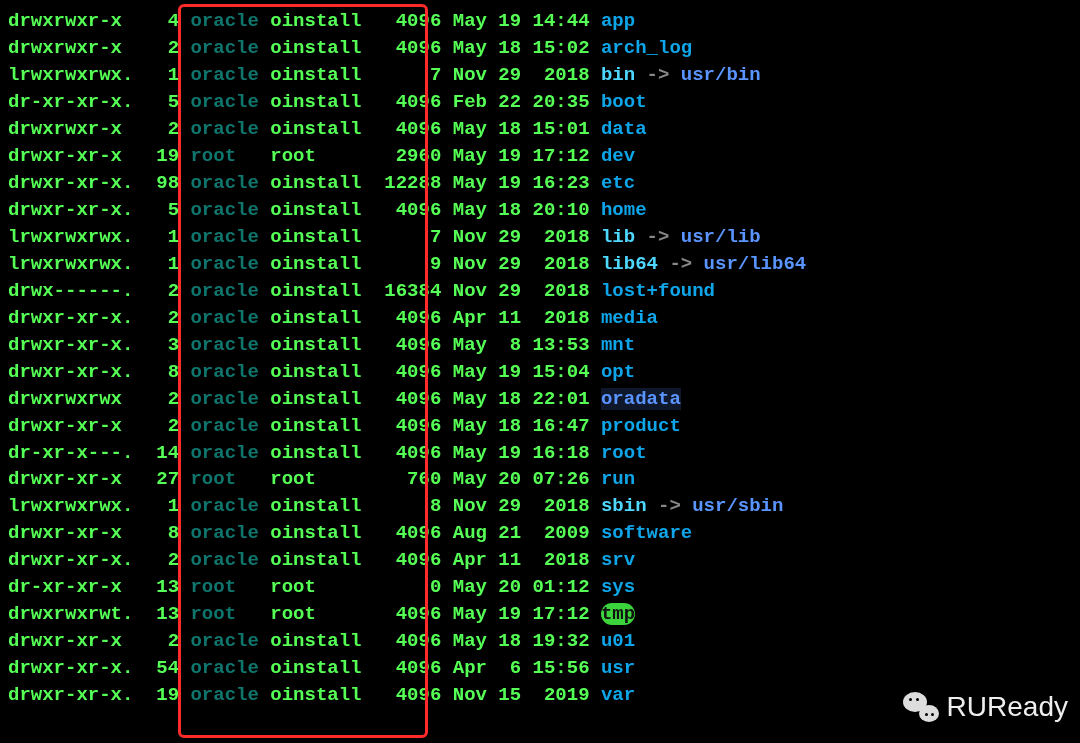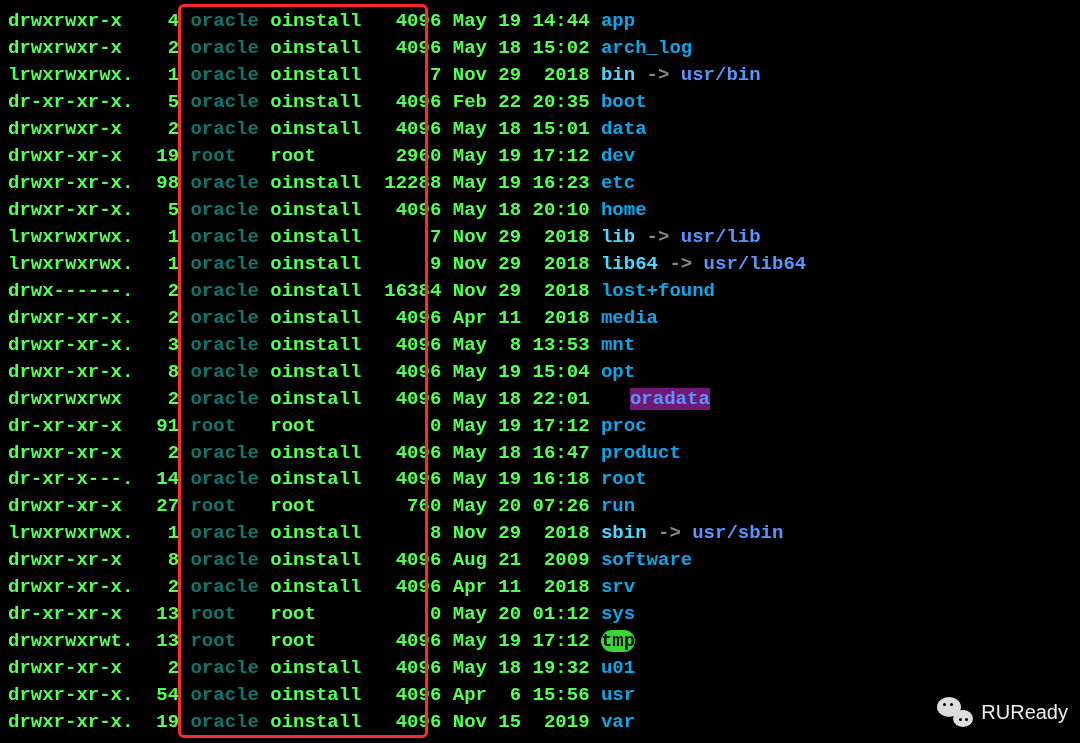--- a/index.html
+++ b/index.html
@@ -27,23 +27,22 @@
     .links { color: #5f5; }
     .owner { color: #0f766e; text-align: right; }
     .group { color: #5f5; }
     .size { color: #5f5; }
     .date { color: #5f5; }
     .name-dir { color: #0ea5e9; }
     .name-link { color: #4fd8ff; font-weight: bold; }
     .arrow { color: #888; }
     .link-target { color: #5a95ff; }
     .highlight-green {
-      background: #701a75;
+      background: #0f172a;
       color: #5a95ff;
-      margin-left: 29px;
     }
     .highlight-green-tmp {
       background: #3cd43c;
       color: #111;
       border-radius: 11px;
     }
     .red-box {
       position: absolute;
       border: 3px solid #ff2a2a;
       border-radius: 6px;
@@ -55,21 +54,21 @@
     }
     .watermark {
       position: absolute;
       right: 12px;
       bottom: 16px;
       display: flex;
       align-items: center;
       gap: 8px;
       color: #eee;
       font-family: Arial, sans-serif;
-      font-size: 20px;
+      font-size: 28px;
       font-weight: normal;
     }
     .wechat-icon {
       width: 36px;
       height: 30px;
       position: relative;
     }
     .wechat-icon .bubble1 {
       position: absolute;
       width: 24px;
@@ -108,21 +107,20 @@
     <div class="row"><span class="perms">drwxr-xr-x </span> <span class="links"> 19</span> <span class="owner">root  </span> <span class="group">root    </span> <span class="size">  2960</span> <span class="date">May 19 17:12</span> <span class="name-dir">dev</span></div>
     <div class="row"><span class="perms">drwxr-xr-x.</span> <span class="links"> 98</span> <span class="owner">oracle</span> <span class="group">oinstall</span> <span class="size"> 12288</span> <span class="date">May 19 16:23</span> <span class="name-dir">etc</span></div>
     <div class="row"><span class="perms">drwxr-xr-x.</span> <span class="links">  5</span> <span class="owner">oracle</span> <span class="group">oinstall</span> <span class="size">  4096</span> <span class="date">May 18 20:10</span> <span class="name-dir">home</span></div>
     <div class="row"><span class="perms">lrwxrwxrwx.</span> <span class="links">  1</span> <span class="owner">oracle</span> <span class="group">oinstall</span> <span class="size">     7</span> <span class="date">Nov 29  2018</span> <span class="name-link">lib</span> <span class="arrow">-&gt;</span> <span class="link-target">usr/lib</span></div>
     <div class="row"><span class="perms">lrwxrwxrwx.</span> <span class="links">  1</span> <span class="owner">oracle</span> <span class="group">oinstall</span> <span class="size">     9</span> <span class="date">Nov 29  2018</span> <span class="name-link">lib64</span> <span class="arrow">-&gt;</span> <span class="link-target">usr/lib64</span></div>
     <div class="row"><span class="perms">drwx------.</span> <span class="links">  2</span> <span class="owner">oracle</span> <span class="group">oinstall</span> <span class="size"> 16384</span> <span class="date">Nov 29  2018</span> <span class="name-dir">lost+found</span></div>
     <div class="row"><span class="perms">drwxr-xr-x.</span> <span class="links">  2</span> <span class="owner">oracle</span> <span class="group">oinstall</span> <span class="size">  4096</span> <span class="date">Apr 11  2018</span> <span class="name-dir">media</span></div>
     <div class="row"><span class="perms">drwxr-xr-x.</span> <span class="links">  3</span> <span class="owner">oracle</span> <span class="group">oinstall</span> <span class="size">  4096</span> <span class="date">May  8 13:53</span> <span class="name-dir">mnt</span></div>
     <div class="row"><span class="perms">drwxr-xr-x.</span> <span class="links">  8</span> <span class="owner">oracle</span> <span class="group">oinstall</span> <span class="size">  4096</span> <span class="date">May 19 15:04</span> <span class="name-dir">opt</span></div>
     <div class="row"><span class="perms">drwxrwxrwx </span> <span class="links">  2</span> <span class="owner">oracle</span> <span class="group">oinstall</span> <span class="size">  4096</span> <span class="date">May 18 22:01</span> <span class="highlight-green">oradata</span></div>
-    <div class="row"><span class="perms">dr-xr-xr-x </span> <span class="links"> 91</span> <span class="owner">root  </span> <span class="group">root    </span> <span class="size">     0</span> <span class="date">May 19 17:12</span> <span class="name-dir">proc</span></div>
     <div class="row"><span class="perms">drwxr-xr-x </span> <span class="links">  2</span> <span class="owner">oracle</span> <span class="group">oinstall</span> <span class="size">  4096</span> <span class="date">May 18 16:47</span> <span class="name-dir">product</span></div>
     <div class="row"><span class="perms">dr-xr-x---.</span> <span class="links"> 14</span> <span class="owner">oracle</span> <span class="group">oinstall</span> <span class="size">  4096</span> <span class="date">May 19 16:18</span> <span class="name-dir">root</span></div>
     <div class="row"><span class="perms">drwxr-xr-x </span> <span class="links"> 27</span> <span class="owner">root  </span> <span class="group">root    </span> <span class="size">   760</span> <span class="date">May 20 07:26</span> <span class="name-dir">run</span></div>
     <div class="row"><span class="perms">lrwxrwxrwx.</span> <span class="links">  1</span> <span class="owner">oracle</span> <span class="group">oinstall</span> <span class="size">     8</span> <span class="date">Nov 29  2018</span> <span class="name-link">sbin</span> <span class="arrow">-&gt;</span> <span class="link-target">usr/sbin</span></div>
     <div class="row"><span class="perms">drwxr-xr-x </span> <span class="links">  8</span> <span class="owner">oracle</span> <span class="group">oinstall</span> <span class="size">  4096</span> <span class="date">Aug 21  2009</span> <span class="name-dir">software</span></div>
     <div class="row"><span class="perms">drwxr-xr-x.</span> <span class="links">  2</span> <span class="owner">oracle</span> <span class="group">oinstall</span> <span class="size">  4096</span> <span class="date">Apr 11  2018</span> <span class="name-dir">srv</span></div>
     <div class="row"><span class="perms">dr-xr-xr-x </span> <span class="links"> 13</span> <span class="owner">root  </span> <span class="group">root    </span> <span class="size">     0</span> <span class="date">May 20 01:12</span> <span class="name-dir">sys</span></div>
     <div class="row"><span class="perms">drwxrwxrwt.</span> <span class="links"> 13</span> <span class="owner">root  </span> <span class="group">root    </span> <span class="size">  4096</span> <span class="date">May 19 17:12</span> <span class="highlight-green-tmp">tmp</span></div>
     <div class="row"><span class="perms">drwxr-xr-x </span> <span class="links">  2</span> <span class="owner">oracle</span> <span class="group">oinstall</span> <span class="size">  4096</span> <span class="date">May 18 19:32</span> <span class="name-dir">u01</span></div>
     <div class="row"><span class="perms">drwxr-xr-x.</span> <span class="links"> 54</span> <span class="owner">oracle</span> <span class="group">oinstall</span> <span class="size">  4096</span> <span class="date">Apr  6 15:56</span> <span class="name-dir">usr</span></div>

